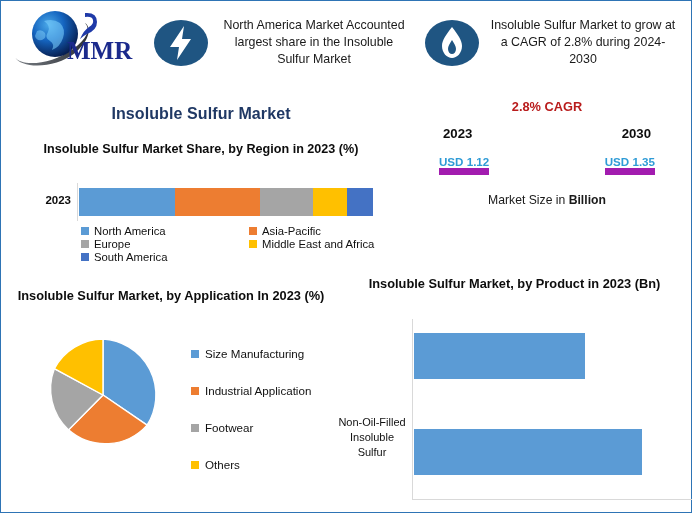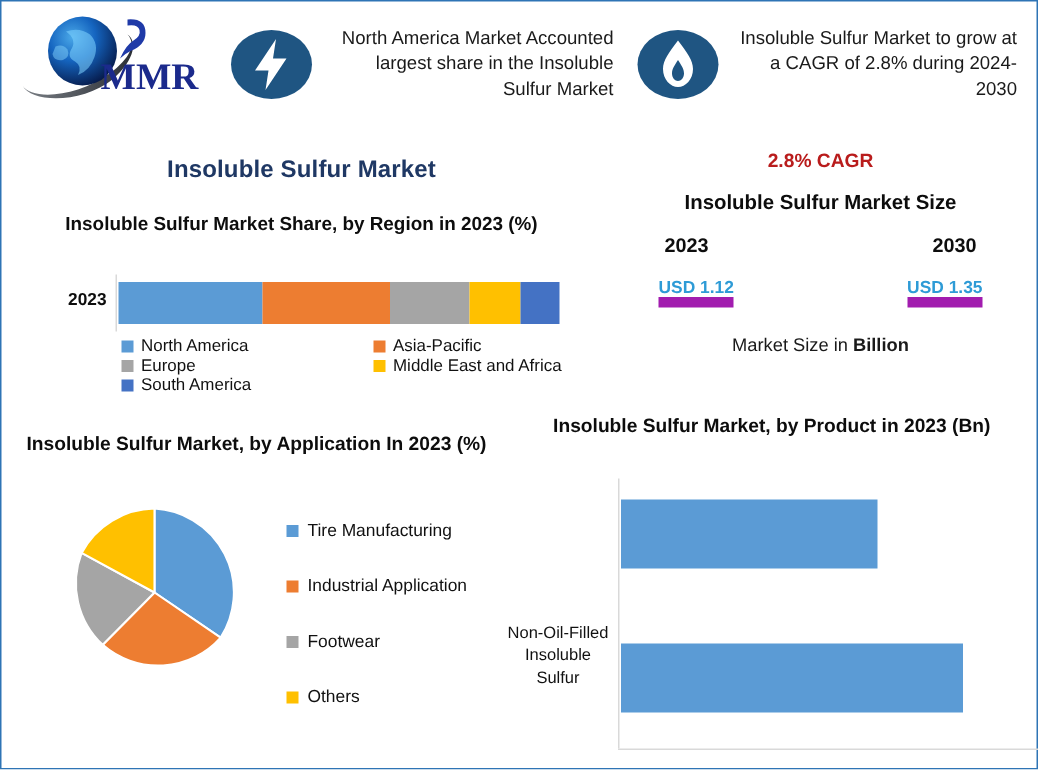--- a/index.html
+++ b/index.html
@@ -28,21 +28,21 @@
     width:56px;height:56px;
   }
   .hdr-icon svg{display:block;}
   #icon-bolt{left:152px;top:14px;}
   #icon-flame{left:423px;top:14px;}
   .hdr-text{
     position:absolute;
     font-size:12.4px;
     line-height:17px;
     color:#1a1a1a;
-    text-align:right;
+    text-align:center;
   }
   #hdr-text-1{left:218px;top:16px;width:190px;}
   #hdr-text-2{left:487px;top:16px;width:190px;}
 
   
   .main-title{
     position:absolute;left:0;top:104px;width:400px;
     text-align:center;
     font-size:16px;font-weight:bold;color:#1f3864;
     letter-spacing:.1px;
@@ -248,21 +248,20 @@
         <div class="lcell c1">
           <span class="sw" style="background:#4472c4"></span>
           <span>South America</span>
         </div>
       </div>
     </div>
   </div>
 
   <div class="size-panel">
     <div class="cagr">2.8% CAGR</div>
-    <div class="size-title">Insoluble Sulfur Market Size</div>
     <div class="years">
       <span>2023</span>
       <span>2030</span>
     </div>
     <div class="values">
       <span>USD 1.12</span>
       <span>USD 1.35</span>
     </div>
     <div class="msib"><span>Market Size in </span><b>Billion</b></div>
   </div>
@@ -276,21 +275,21 @@
         <path d="M58 58 L58 2 A56 56 0 0 1 102.1 88.1 Z" fill="#5b9bd5" stroke="#ffffff" stroke-width="1.4"></path>
         <path d="M58 58 L102.1 88.1 A56 56 0 0 1 23.5 92.9 Z" fill="#ed7d31" stroke="#ffffff" stroke-width="1.4"></path>
         <path d="M58 58 L23.5 92.9 A56 56 0 0 1 9.4 31.6 Z" fill="#a5a5a5" stroke="#ffffff" stroke-width="1.4"></path>
         <path d="M58 58 L9.4 31.6 A56 56 0 0 1 58 2 Z" fill="#ffc000" stroke="#ffffff" stroke-width="1.4"></path>
       </svg>
     </div>
 
     <div class="pie-legend">
       <div class="prow">
         <span class="sw" style="background:#5b9bd5"></span>
-        <span>Tire Manufacturing</span>
+        <span>Size Manufacturing</span>
       </div>
       <div class="prow">
         <span class="sw" style="background:#ed7d31"></span>
         <span>Industrial Application</span>
       </div>
       <div class="prow">
         <span class="sw" style="background:#a5a5a5"></span>
         <span>Footwear</span>
       </div>
       <div class="prow">

